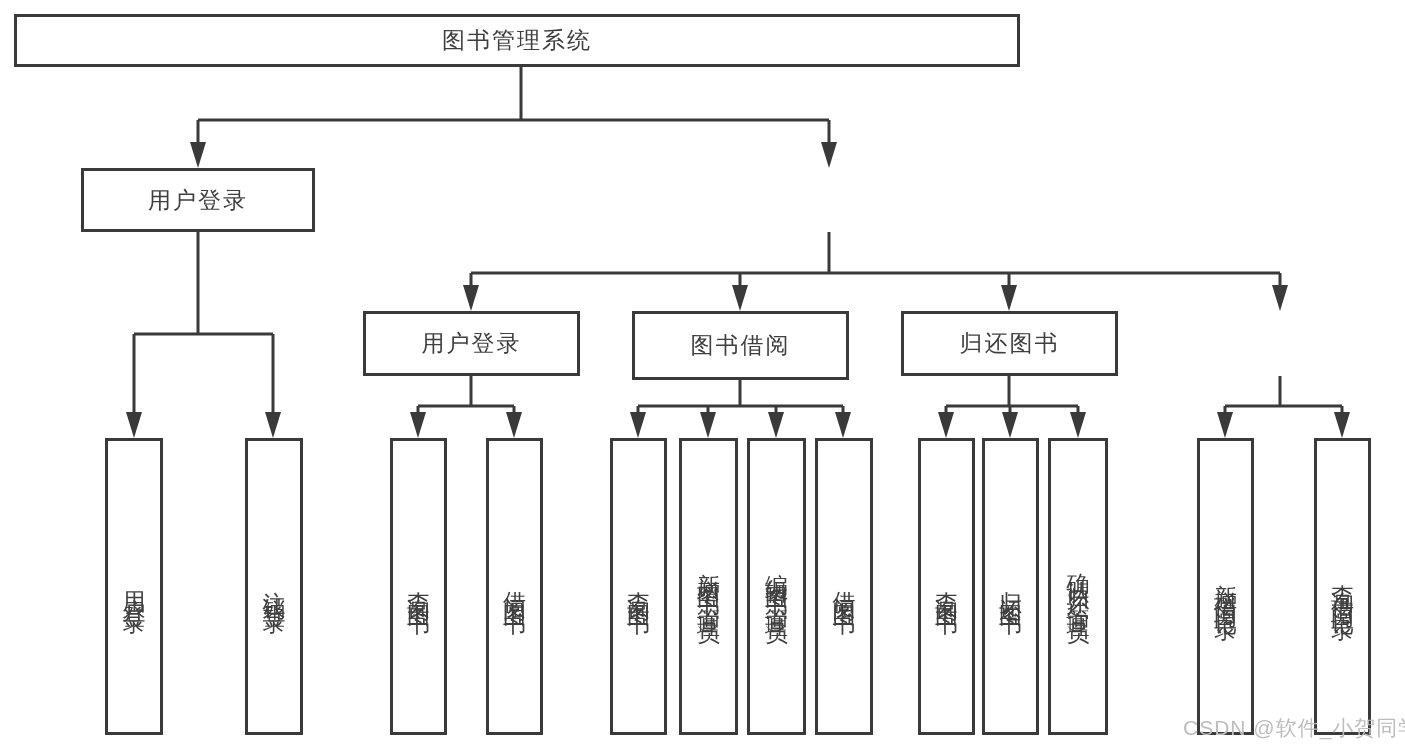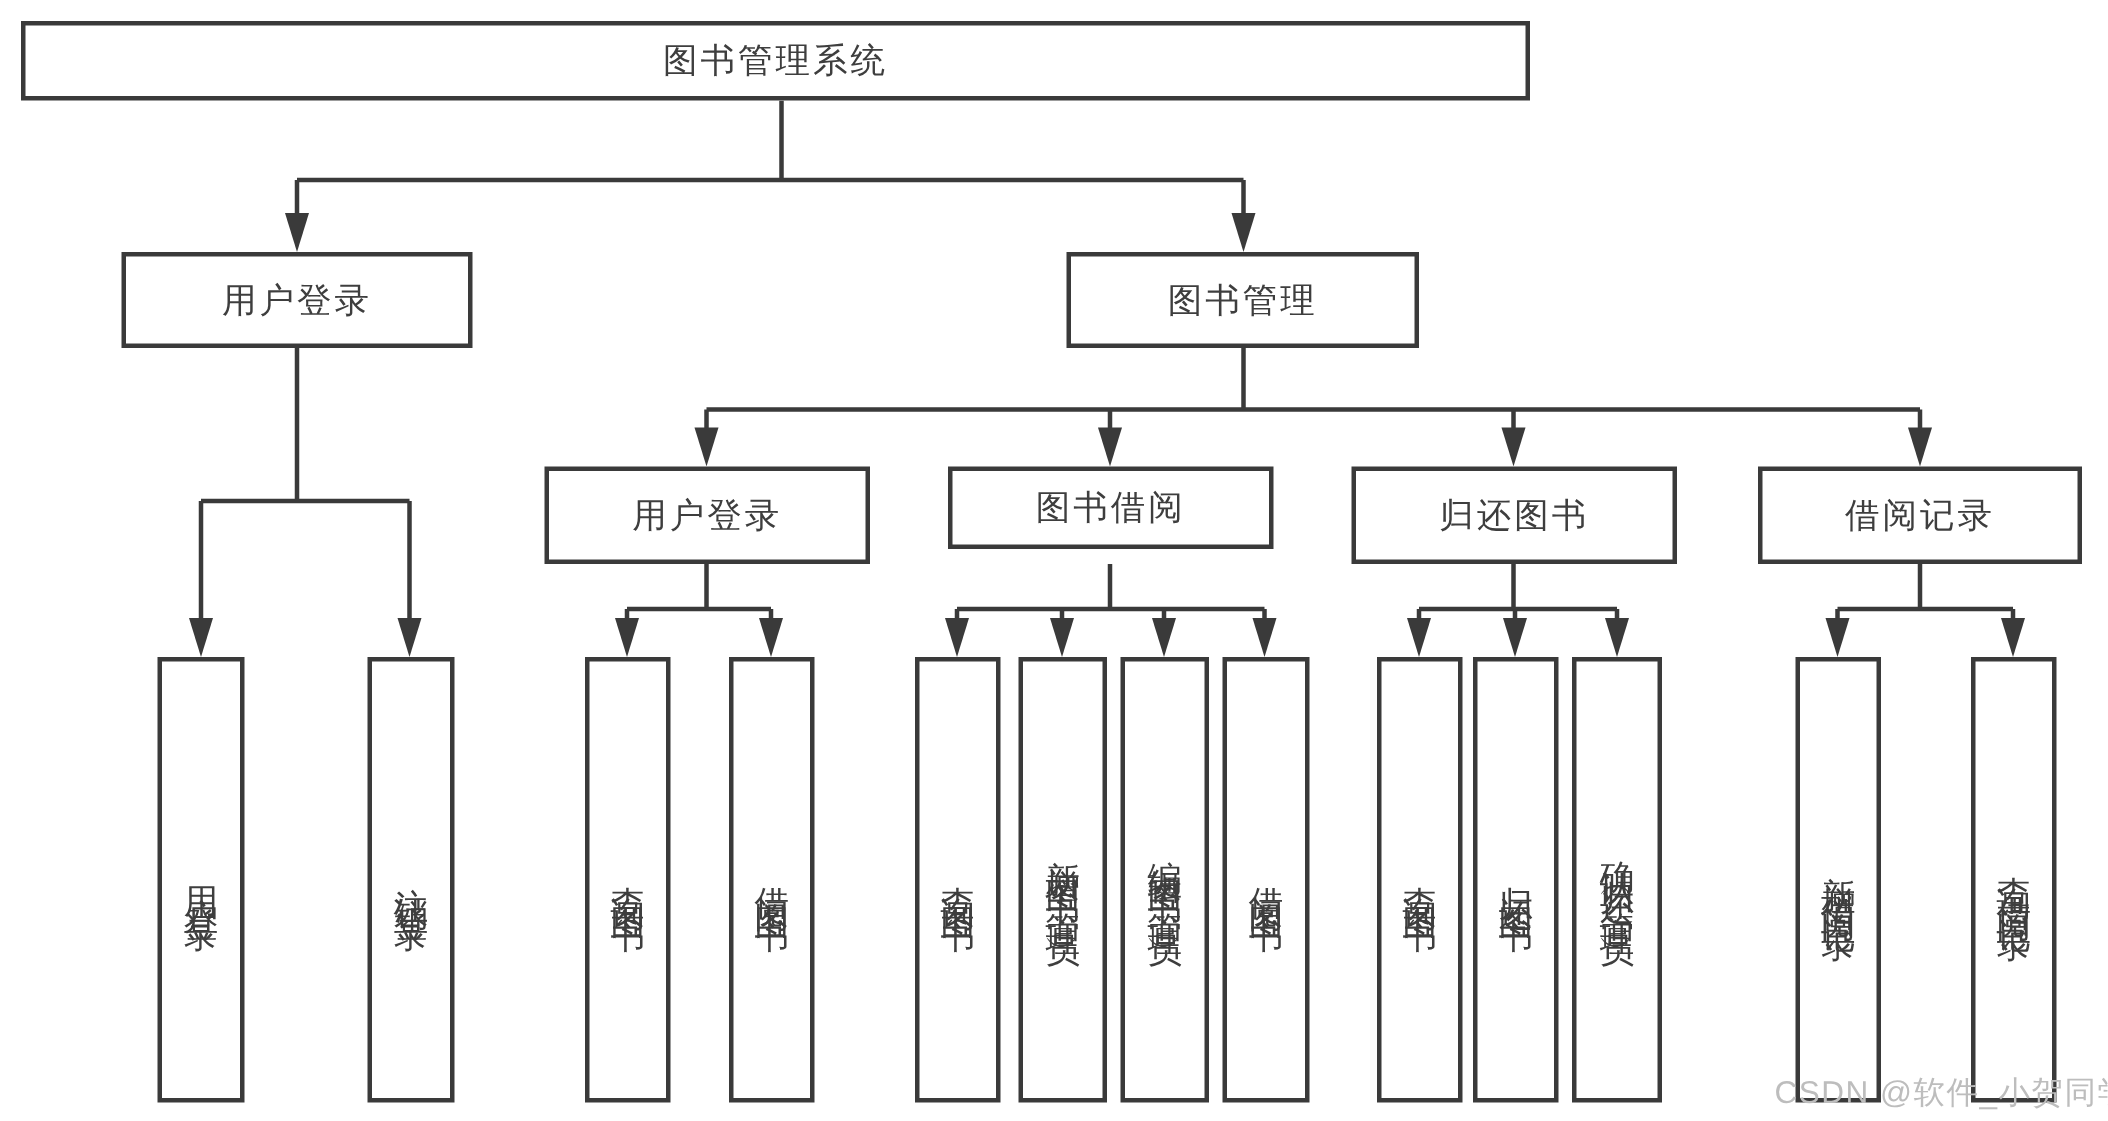--- a/index.html
+++ b/index.html
@@ -85,26 +85,24 @@
       <polygon points="1002,412 1018,412 1010,438"></polygon>
       <polygon points="1070,412 1086,412 1078,438"></polygon>
       <polygon points="1217,412 1233,412 1225,438"></polygon>
       <polygon points="1334,412 1350,412 1342,438"></polygon>
     </g>
   </svg>
 
   <div class="node" style="left:14px; top:14px; width:1006px; height:53px;">图书管理系统</div>
 
   <div class="node" style="left:81px; top:168px; width:234px; height:64px;">用户登录</div>
-  <div class="node" style="left:711px; top:168px; width:235px; height:64px;">图书管理</div>
 
   <div class="node" style="left:363px; top:311px; width:217px; height:65px;">用户登录</div>
-  <div class="node" style="left:632px; top:311px; width:217px; height:55px;">图书借阅</div>
+  <div class="node" style="left:632px; top:311px; width:217px; height:69px;">图书借阅</div>
   <div class="node" style="left:901px; top:311px; width:217px; height:65px;">归还图书</div>
-  <div class="node" style="left:1172px; top:311px; width:216px; height:65px;">借阅记录</div>
 
   <div class="node vnode" style="left:105px; top:438px; width:58px; height:297px;">用户登录</div>
   <div class="node vnode" style="left:245px; top:438px; width:58px; height:297px;">注销登录</div>
 
   <div class="node vnode" style="left:390px; top:438px; width:57px; height:297px;">查询图书</div>
   <div class="node vnode" style="left:486px; top:438px; width:57px; height:297px;">借阅图书</div>
 
   <div class="node vnode" style="left:610px; top:438px; width:57px; height:297px;">查询图书</div>
   <div class="node vnode" style="left:679px; top:438px; width:59px; height:297px;">新增图书（管理员）</div>
   <div class="node vnode" style="left:747px; top:438px; width:59px; height:297px;">编辑图书（管理员）</div>

